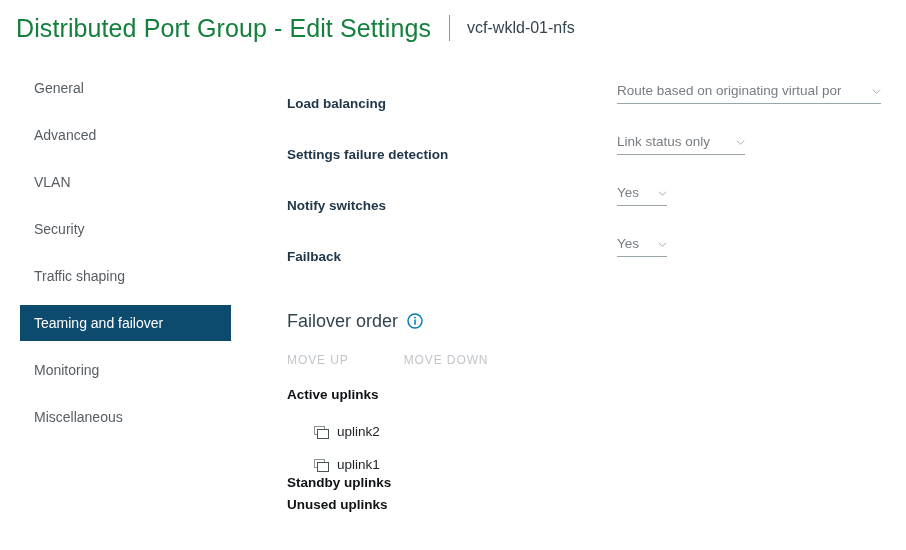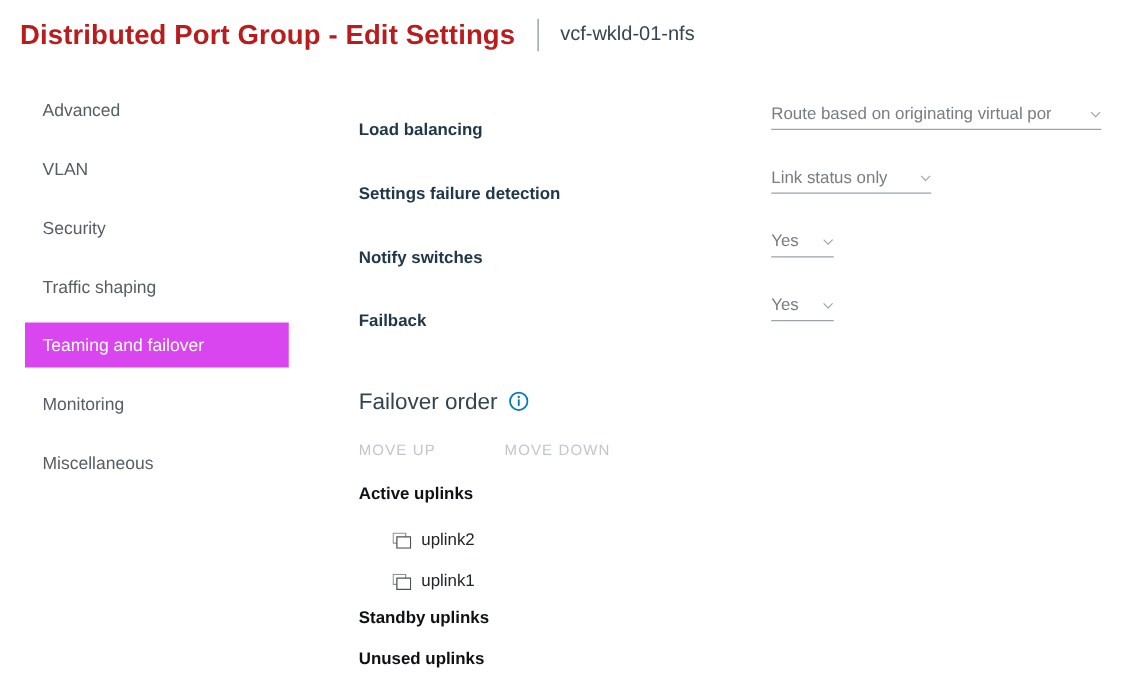--- a/index.html
+++ b/index.html
@@ -23,23 +23,23 @@
     left: 0;
     top: 0;
     width: 906px;
     height: 56px;
     display: flex;
     align-items: center;
     padding-left: 16px;
     box-sizing: border-box;
   }
   #title {
-    font-size: 22px;
-    font-weight: 700;
-    color: #b91c1c;
+    font-size: 25px;
+    font-weight: 400;
+    color: #15803d;
     letter-spacing: 0.1px;
     white-space: nowrap;
   }
   #title-divider {
     width: 1px;
     height: 26px;
     background: #8a949b;
     margin: 0 17px 0 18px;
     flex: none;
   }
@@ -62,21 +62,21 @@
     display: flex;
     align-items: center;
     padding-left: 14px;
     box-sizing: border-box;
     font-size: 14px;
     color: #565d63;
     cursor: pointer;
     margin-bottom: 11px;
   }
   .nav-item.selected {
-    background: #d946ef;
+    background: #0c4a6e;
     color: #ffffff;
   }
 
   
   #main {
     position: absolute;
     left: 287px;
     top: 70px;
     width: 600px;
   }
@@ -162,21 +162,21 @@
   #move-down-button { margin-left: 55px; }
 
   #uplink-list { margin-top: 16px; }
   .group-label {
     font-size: 13.5px;
     font-weight: bold;
     color: #0f1215;
     height: 22px;
     line-height: 22px;
   }
-  .group-label.spaced { margin-top: 11px; }
+  .group-label.spaced { }
   .uplink-row {
     display: flex;
     align-items: flex-end;
     height: 22px;
     margin: 11px 0 0 27px;
     cursor: pointer;
   }
   .uplink-icon {
     width: 15px;
     height: 13px;
@@ -193,20 +193,23 @@
 </head>
 <body>
 
 <div id="header">
   <div id="title">Distributed Port Group - Edit Settings</div>
   <div id="title-divider"></div>
   <div id="subtitle">vcf-wkld-01-nfs</div>
 </div>
 
 <div id="sidebar">
+  <div class="nav-item">
+    <span>General</span>
+  </div>
   <div class="nav-item">
     <span>Advanced</span>
   </div>
   <div class="nav-item">
     <span>VLAN</span>
   </div>
   <div class="nav-item">
     <span>Security</span>
   </div>
   <div class="nav-item">

